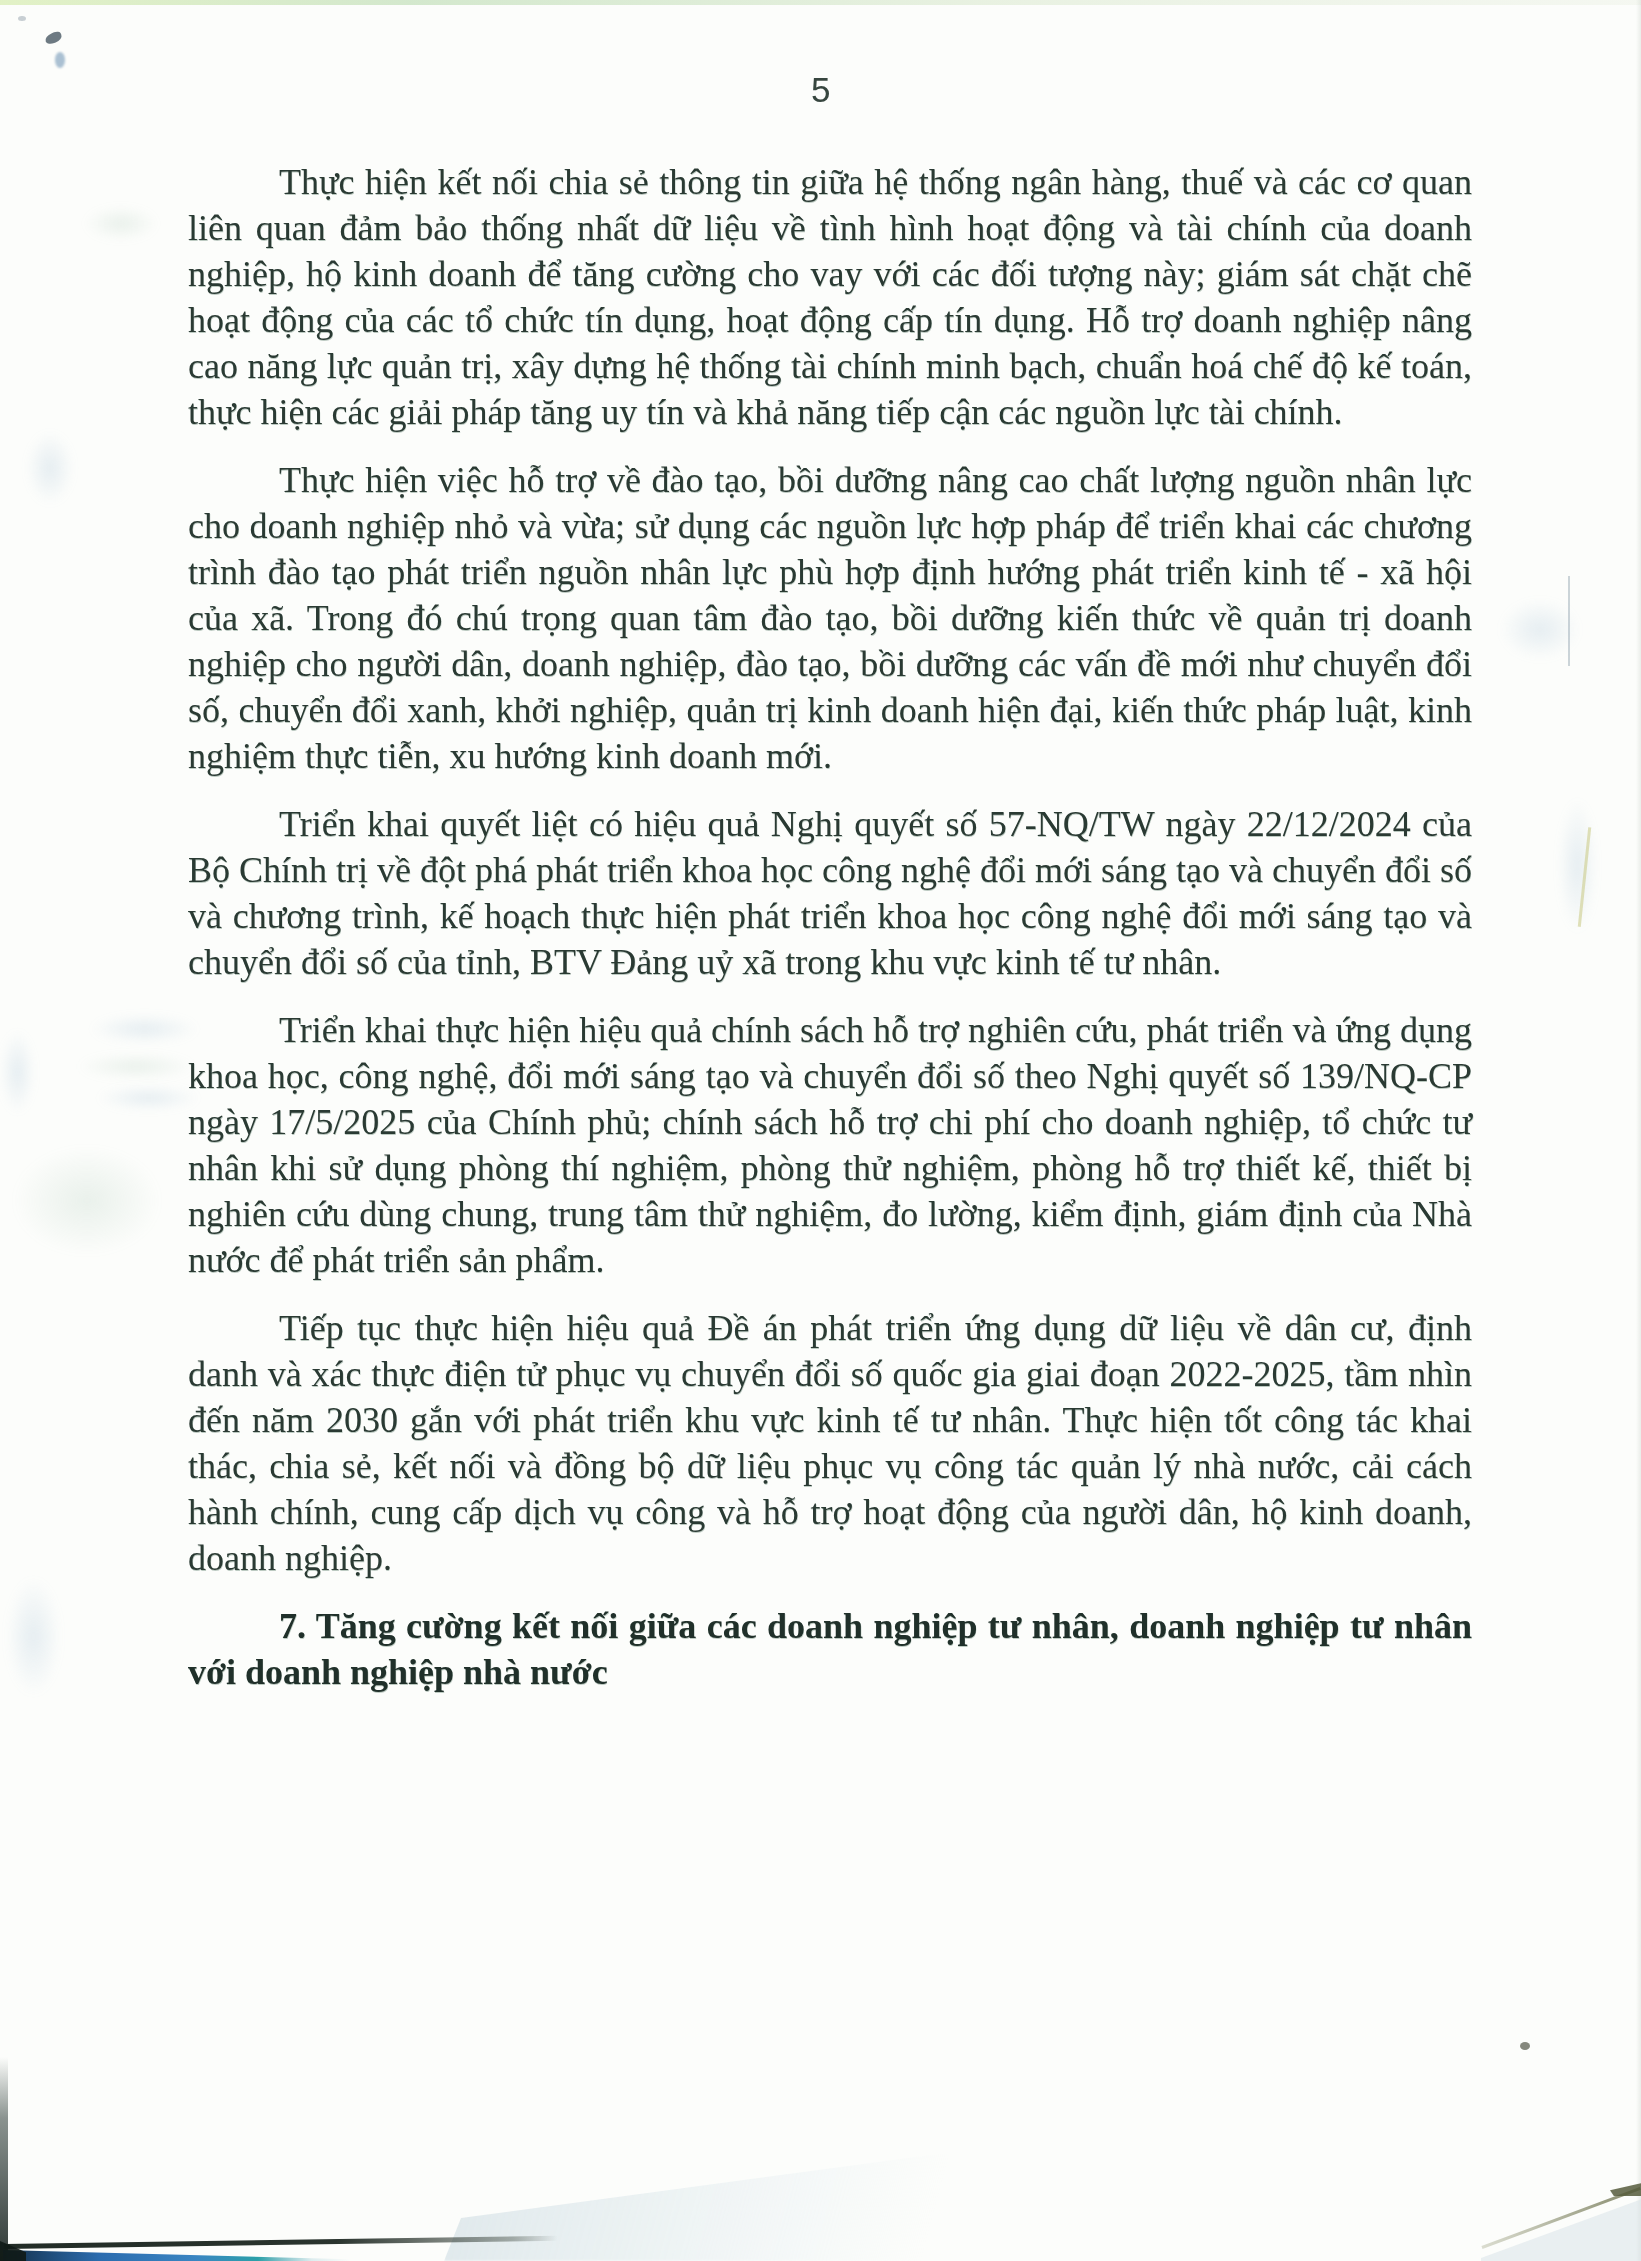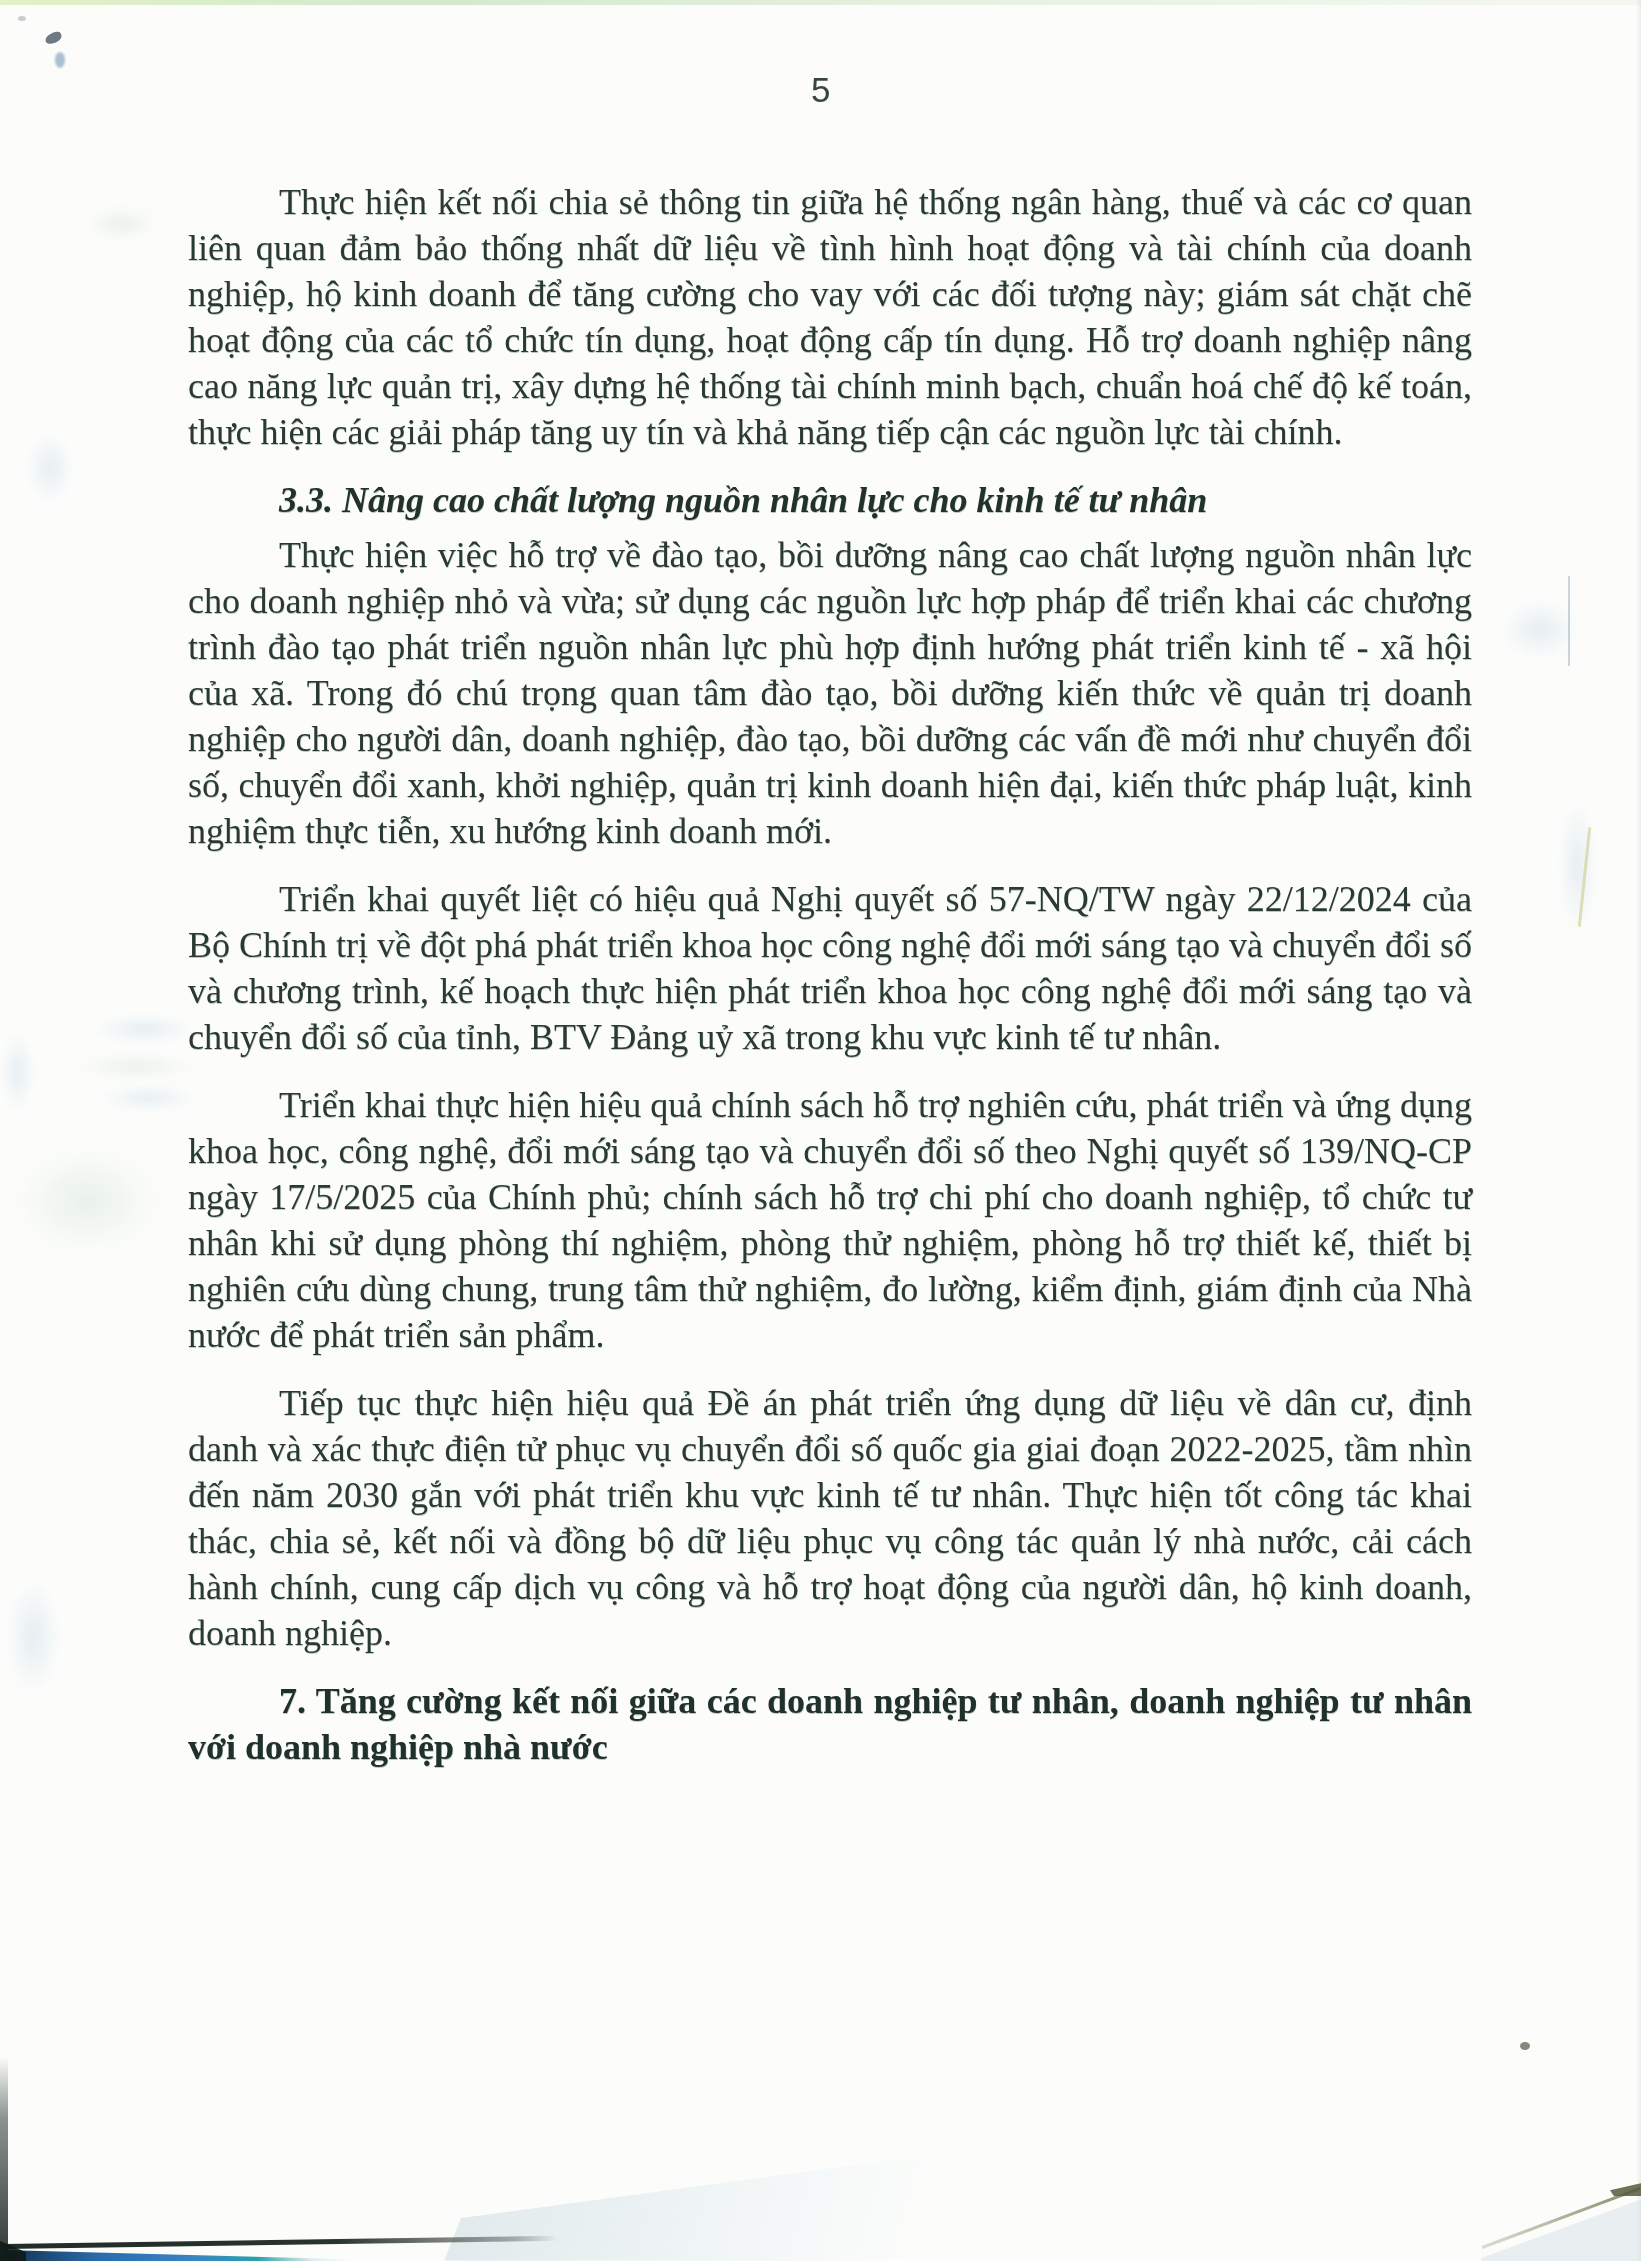--- a/index.html
+++ b/index.html
@@ -21,21 +21,21 @@
     top: 70px; left: 0; width: 1642px;
     text-align: center;
     font-family: "Liberation Sans", "DejaVu Sans", sans-serif;
     font-size: 35px;
     color: #37463f;
     letter-spacing: 0.6px;
   }
   
   .textblock {
     position: absolute;
-    left: 188px; top: 179px; width: 1284px;
+    left: 188px; top: 159px; width: 1284px;
     color: #2a3a33;
     font-size: 36px;
     line-height: 46px;
     text-align: justify;
     text-shadow: 0.4px 0.6px 0.5px rgba(70,105,85,0.35);
     filter: blur(0.2px);
     font-family: Liberation Serif, serif;
   }
   .textblock p {
     margin: 0 0 22px 0;
@@ -178,21 +178,20 @@
   <div class="art blob-br"></div>
   <div class="art edge-left-bar"></div>
   <div class="art line-bl"></div>
   <div class="art wedge-bl"></div>
   <div class="art corner-bl"></div>
 
   <div class="page-number">5</div>
 
   <div class="textblock">
     <p class="para">Thực hiện kết nối chia sẻ thông tin giữa hệ thống ngân hàng, thuế và các cơ quan liên quan đảm bảo thống nhất dữ liệu về tình hình hoạt động và tài chính của doanh nghiệp, hộ kinh doanh để tăng cường cho vay với các đối tượng này; giám sát chặt chẽ hoạt động của các tổ chức tín dụng, hoạt động cấp tín dụng. Hỗ trợ doanh nghiệp nâng cao năng lực quản trị, xây dựng hệ thống tài chính minh bạch, chuẩn hoá chế độ kế toán, thực hiện các giải pháp tăng uy tín và khả năng tiếp cận các nguồn lực tài chính.</p>
-    <p class="h33">3.3. Nâng cao chất lượng nguồn nhân lực cho kinh tế tư nhân</p>
     <p class="para">Thực hiện việc hỗ trợ về đào tạo, bồi dưỡng nâng cao chất lượng nguồn nhân lực cho doanh nghiệp nhỏ và vừa; sử dụng các nguồn lực hợp pháp để triển khai các chương trình đào tạo phát triển nguồn nhân lực phù hợp định hướng phát triển kinh tế - xã hội của xã. Trong đó chú trọng quan tâm đào tạo, bồi dưỡng kiến thức về quản trị doanh nghiệp cho người dân, doanh nghiệp, đào tạo, bồi dưỡng các vấn đề mới như chuyển đổi số, chuyển đổi xanh, khởi nghiệp, quản trị kinh doanh hiện đại, kiến thức pháp luật, kinh nghiệm thực tiễn, xu hướng kinh doanh mới.</p>
     <p class="para">Triển khai quyết liệt có hiệu quả Nghị quyết số 57-NQ/TW ngày 22/12/2024 của Bộ Chính trị về đột phá phát triển khoa học công nghệ đổi mới sáng tạo và chuyển đổi số và chương trình, kế hoạch thực hiện phát triển khoa học công nghệ đổi mới sáng tạo và chuyển đổi số của tỉnh, BTV Đảng uỷ xã trong khu vực kinh tế tư nhân.</p>
     <p class="para">Triển khai thực hiện hiệu quả chính sách hỗ trợ nghiên cứu, phát triển và ứng dụng khoa học, công nghệ, đổi mới sáng tạo và chuyển đổi số theo Nghị quyết số 139/NQ-CP ngày 17/5/2025 của Chính phủ; chính sách hỗ trợ chi phí cho doanh nghiệp, tổ chức tư nhân khi sử dụng phòng thí nghiệm, phòng thử nghiệm, phòng hỗ trợ thiết kế, thiết bị nghiên cứu dùng chung, trung tâm thử nghiệm, đo lường, kiểm định, giám định của Nhà nước để phát triển sản phẩm.</p>
     <p class="para">Tiếp tục thực hiện hiệu quả Đề án phát triển ứng dụng dữ liệu về dân cư, định danh và xác thực điện tử phục vụ chuyển đổi số quốc gia giai đoạn 2022-2025, tầm nhìn đến năm 2030 gắn với phát triển khu vực kinh tế tư nhân. Thực hiện tốt công tác khai thác, chia sẻ, kết nối và đồng bộ dữ liệu phục vụ công tác quản lý nhà nước, cải cách hành chính, cung cấp dịch vụ công và hỗ trợ hoạt động của người dân, hộ kinh doanh, doanh nghiệp.</p>
     <p class="hbold">7. Tăng cường kết nối giữa các doanh nghiệp tư nhân, doanh nghiệp tư nhân với doanh nghiệp nhà nước</p>
   </div>
 
 </div>
 
 

